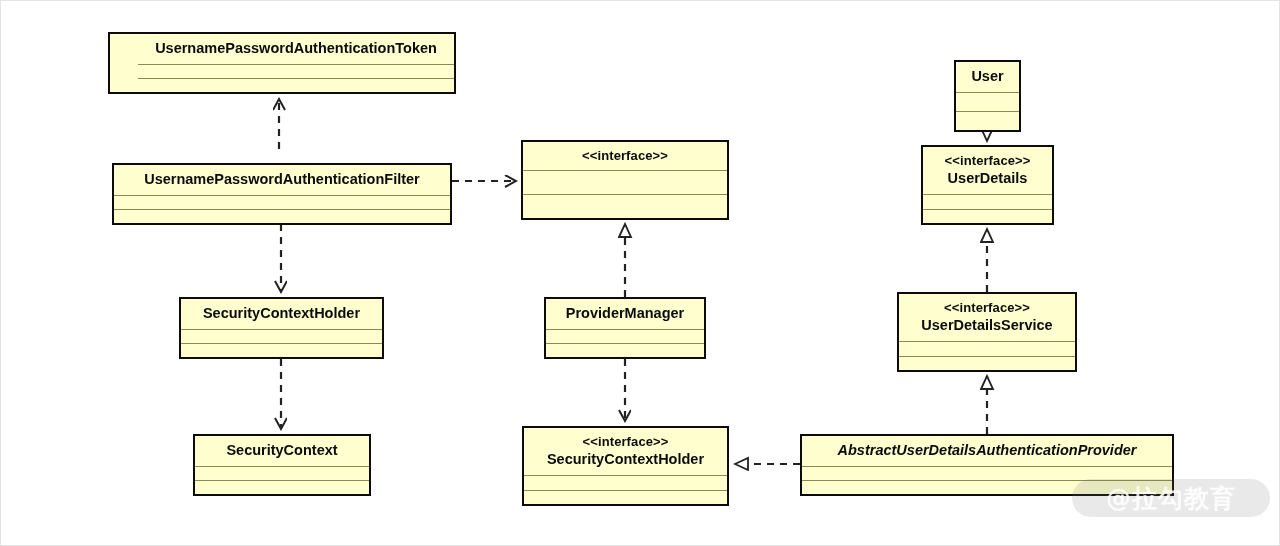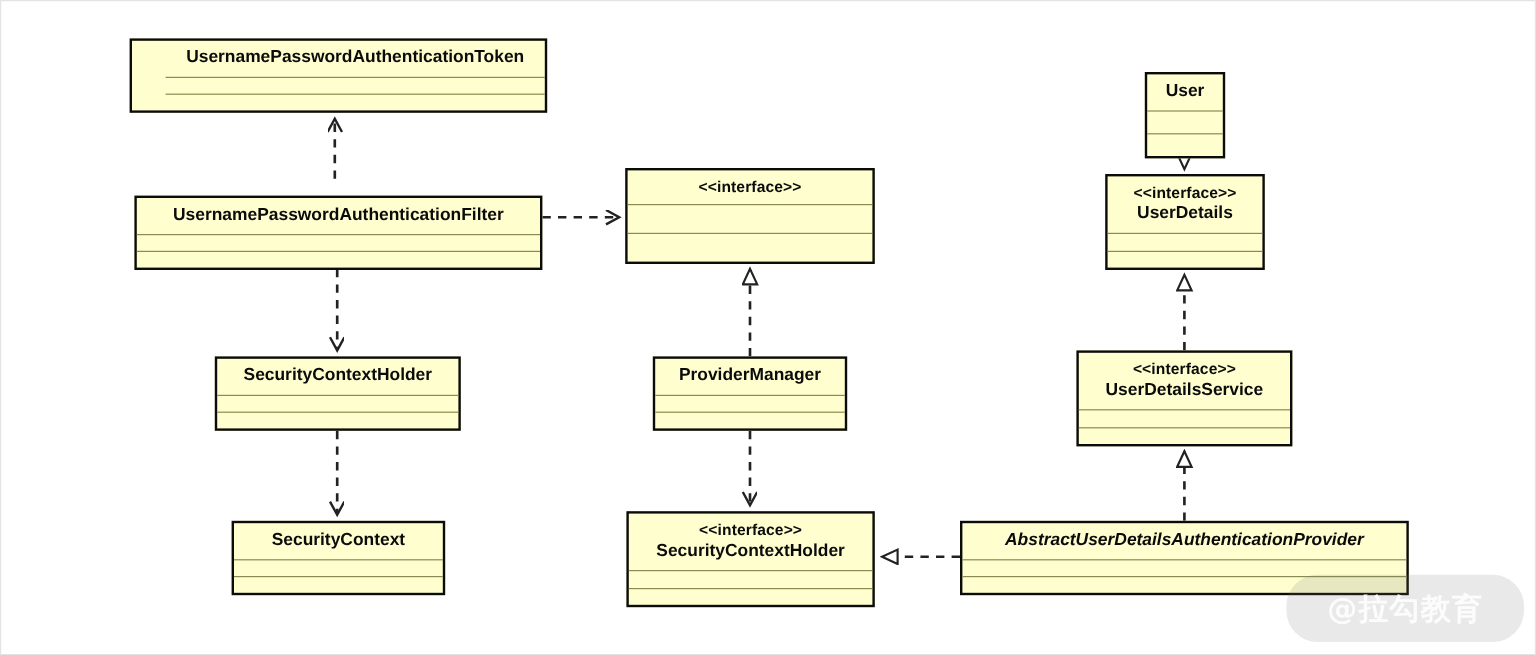--- a/index.html
+++ b/index.html
@@ -214,16 +214,16 @@
   </div>
 
   <div class="uml-box" style="left:800px; top:434px; width:374px; height:62px;">
     <div class="uml-title abstract">
       <span class="name-line">AbstractUserDetailsAuthenticationProvider</span>
     </div>
     <div class="uml-compartment"></div>
     <div class="uml-compartment"></div>
   </div>
 
-  <div class="watermark" style="left:1072px; top:479px; width:198px; height:56px;">@拉勾教育</div>
+  <div class="watermark" style="left:1072px; top:479px; width:198px; height:38px;">@拉勾教育</div>
 
   <div class="frame-border"></div>
 </div>
 
 </body></html>

